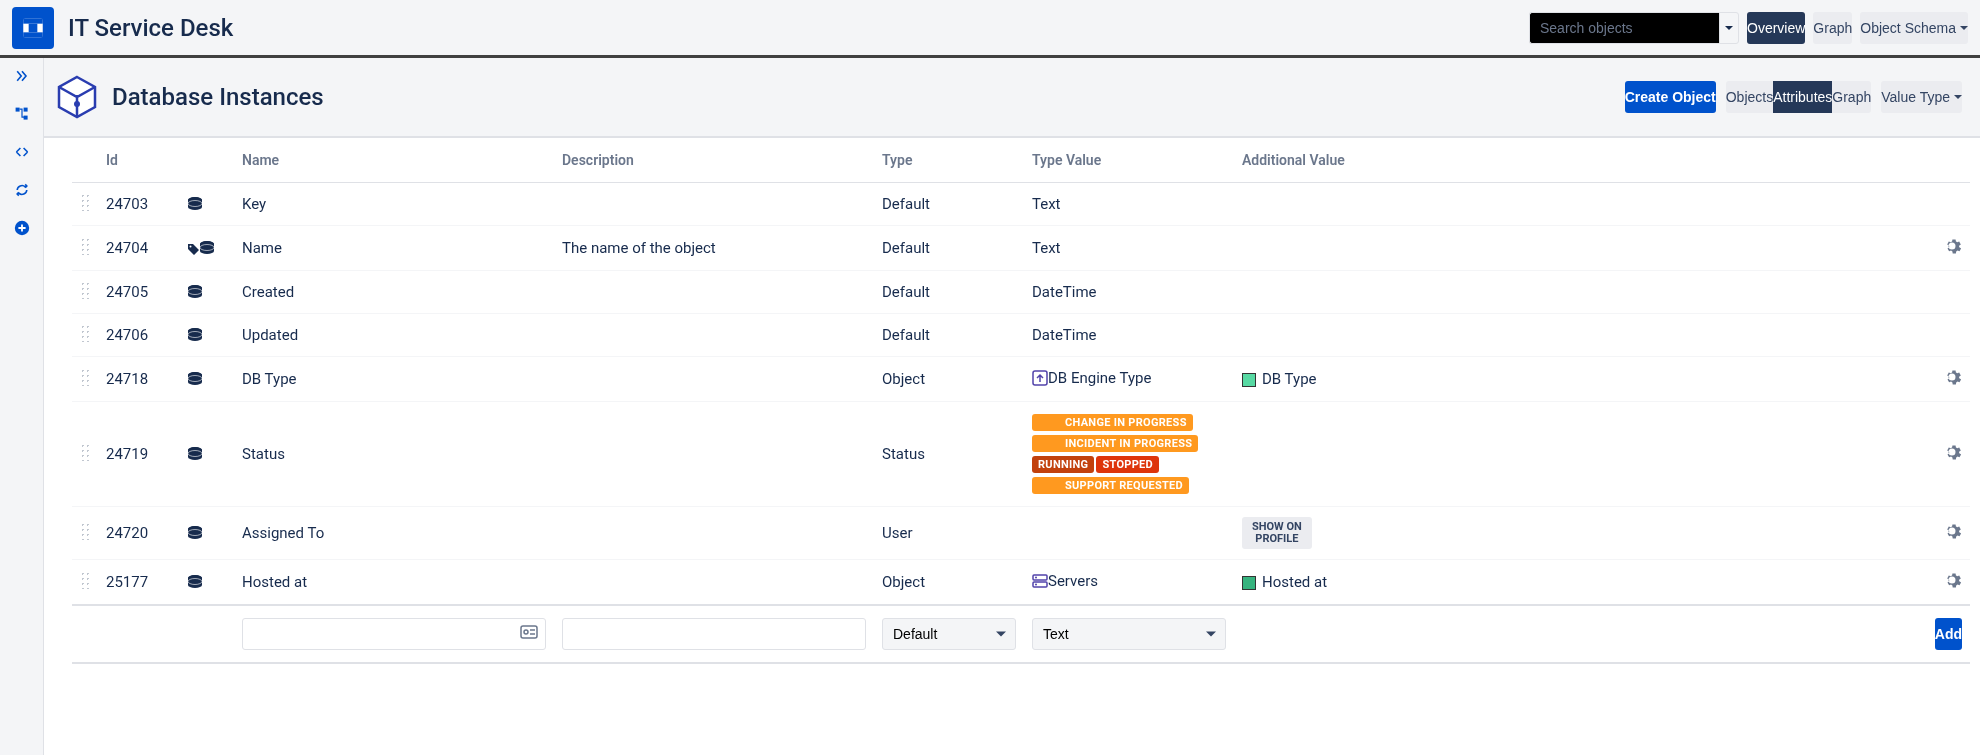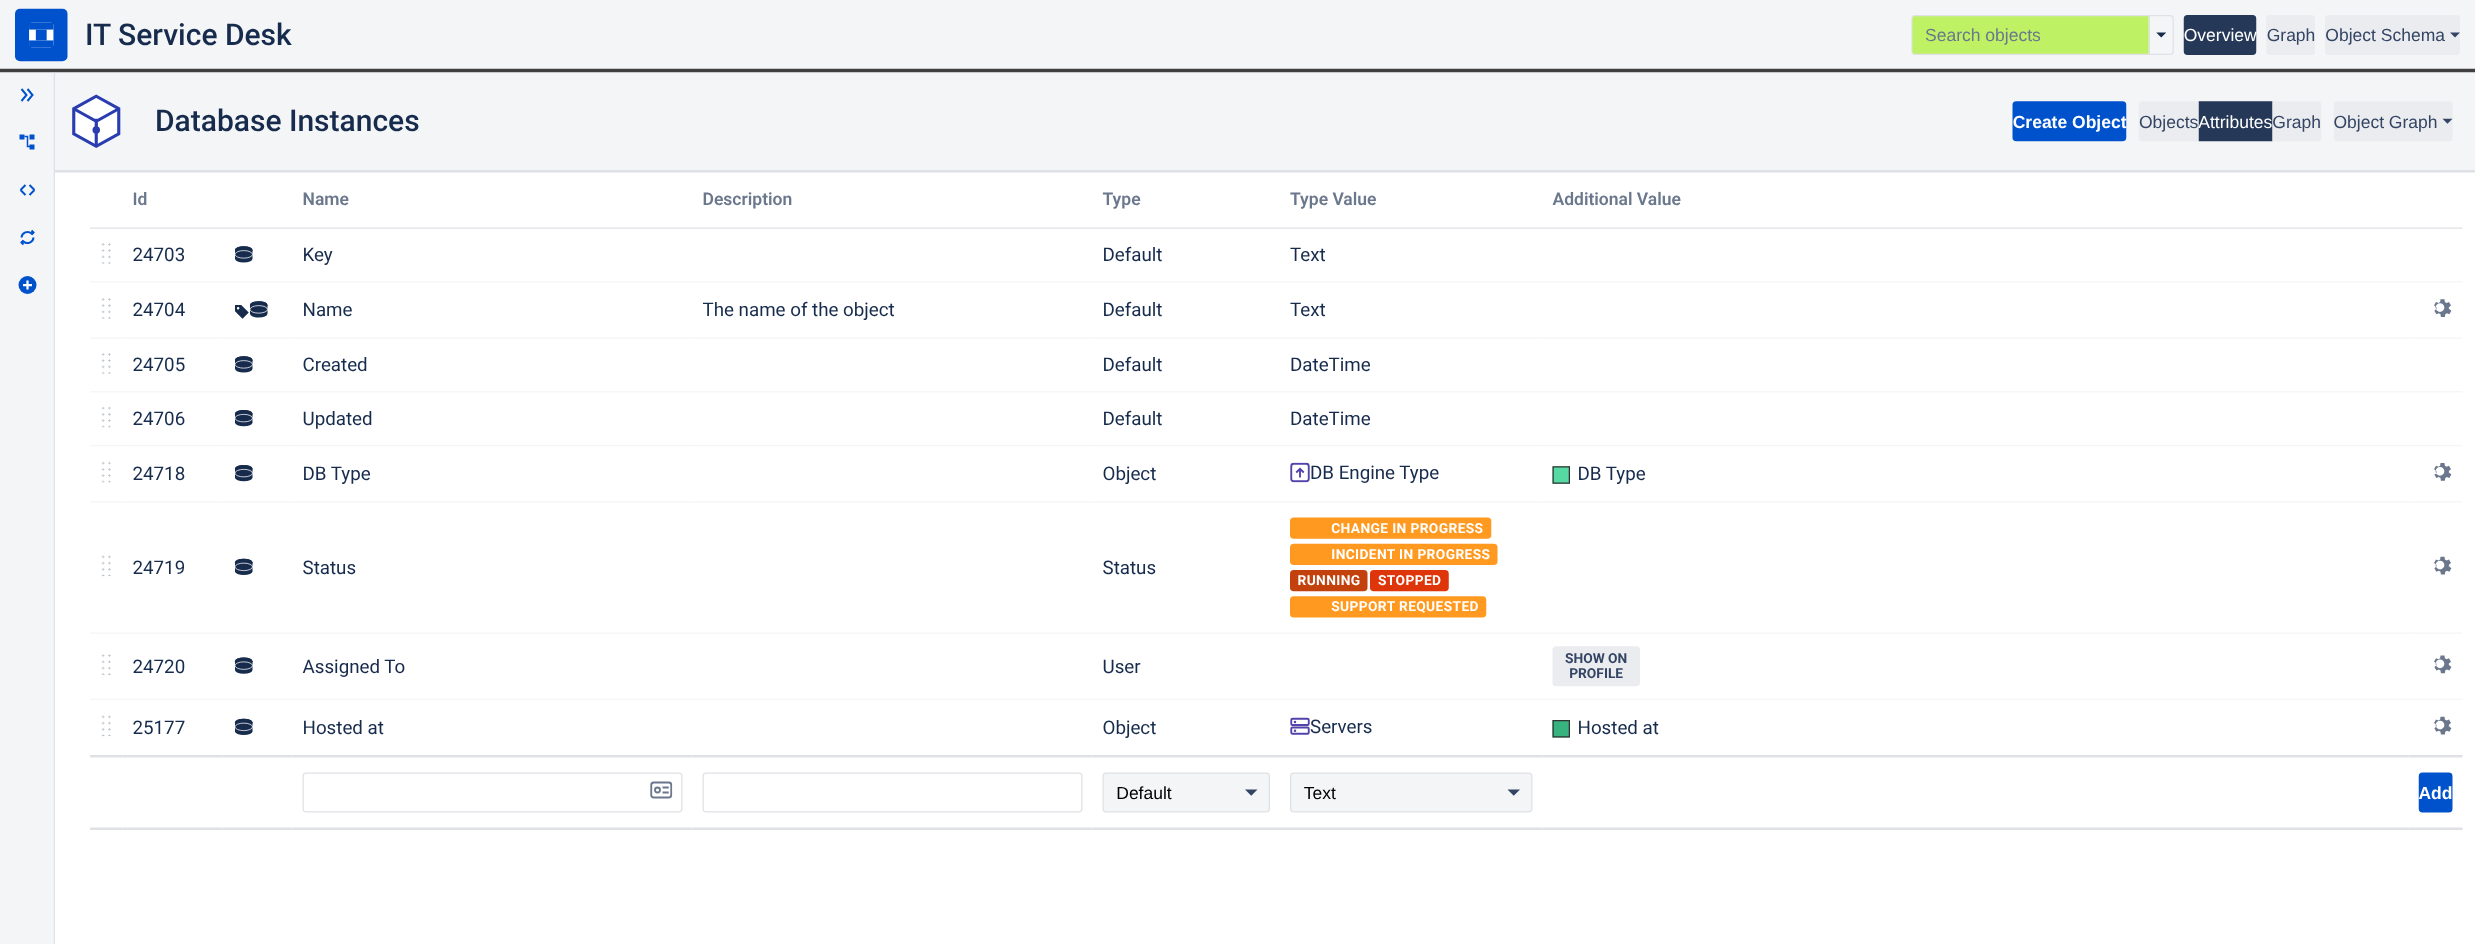--- a/index.html
+++ b/index.html
@@ -3,34 +3,34 @@
 <meta charset="utf-8">
 <style>
 * { box-sizing: border-box; margin: 0; padding: 0; }
 body { font-family: -apple-system, BlinkMacSystemFont, "Segoe UI", Roboto, sans-serif; font-size: 14px; color: #172B4D; background: #fff; }
 .topbar { display: flex; align-items: center; padding: 8px 12px; border-bottom: 3px solid #404040; background: #f4f5f7; height: 58px; }
 .logo-box { width: 42px; height: 42px; background: #0052CC; border-radius: 4px; display: flex; align-items: center; justify-content: center; margin-right: 14px; }
 .logo-box svg { width: 26px; height: 26px; }
 .app-title { font-size: 24px; font-weight: 500; color: #172B4D; }
 .topbar-right { margin-left: auto; display: flex; align-items: center; gap: 8px; }
 .search-wrap { display: flex; }
-.search-input { width: 190px; height: 32px; border: 1px solid #dfe1e6; border-right: none; border-radius: 3px 0 0 3px; padding: 0 10px; font-size: 14px; background: #bef264; color: #6B778C; }
+.search-input { width: 190px; height: 32px; border: 1px solid #dfe1e6; border-right: none; border-radius: 3px 0 0 3px; padding: 0 10px; font-size: 14px; background: #000000; color: #6B778C; }
 .search-input::placeholder { color: #6B778C; }
 .search-dd { width: 20px; height: 32px; border: 1px solid #dfe1e6; border-radius: 0 3px 3px 0; background: #f4f5f7; display: flex; align-items: center; justify-content: center; cursor: pointer; }
 .btn { height: 32px; padding: 0 0; border-radius: 3px; font-size: 14px; font-weight: 500; border: none; cursor: pointer; display: inline-flex; align-items: center; gap: 4px; }
 .btn-dark { background: #253858; color: #fff; }
 .btn-light { background: #ebecf0; color: #344563; }
 .btn-primary { background: #0052CC; color: #fff; font-weight: 600; }
 .layout { display: flex; }
 .rail { width: 44px; background: #f4f5f7; border-right: 1px solid #dfe1e6; padding-top: 8px; display: flex; flex-direction: column; align-items: center; gap: 18px; min-height: 700px; }
 .rail-icon { width: 20px; height: 20px; color: #0052CC; cursor: pointer; display: flex; align-items: center; justify-content: center; }
 .main { flex: 1; }
 .subheader { display: flex; align-items: center; padding: 14px 18px 14px 8px; border-bottom: 2px solid #dfe1e6; background: #f4f5f7; }
 .cube-icon { width: 50px; height: 50px; margin-right: 10px; display: flex; align-items: center; justify-content: center; }
-.page-title { font-size: 24px; font-weight: 500; margin-left: 12px; }
+.page-title { font-size: 24px; font-weight: 500; }
 .subheader-actions { margin-left: auto; display: flex; gap: 10px; }
 .seg { display: inline-flex; }
 .seg .btn { border-radius: 0; }
 .seg .btn:first-child { border-radius: 3px 0 0 3px; }
 .seg .btn:last-child { border-radius: 0 3px 3px 0; }
 .seg .active { background: #253858; color: #fff; }
 .table-wrap { padding: 0 10px 10px 28px; }
 table { width: 100%; border-collapse: collapse; }
 th { text-align: left; font-weight: 600; font-size: 14px; color: #6B778C; padding: 14px 8px; border-bottom: 1px solid #dfe1e6; }
 td { padding: 10px 8px; border-bottom: 1px solid #f4f5f7; vertical-align: middle; font-size: 15px; color: #172B4D; }
@@ -169,21 +169,21 @@
       </div>
       <div class="page-title">Database Instances</div>
       <div class="subheader-actions">
         <button class="btn btn-primary">Create Object</button>
         <div class="seg">
           <button class="btn btn-light">Objects</button>
           <button class="btn btn-light active">Attributes</button>
           <button class="btn btn-light">Graph</button>
         </div>
         <button class="btn btn-light">
-            <span>Object Graph</span>
+            <span>Value Type</span>
             <span class="caret-sm"></span>
           </button>
       </div>
     </div>
 
     <div class="table-wrap">
       <table>
         <thead>
           <tr>
             <th class="drag-col"></th>

